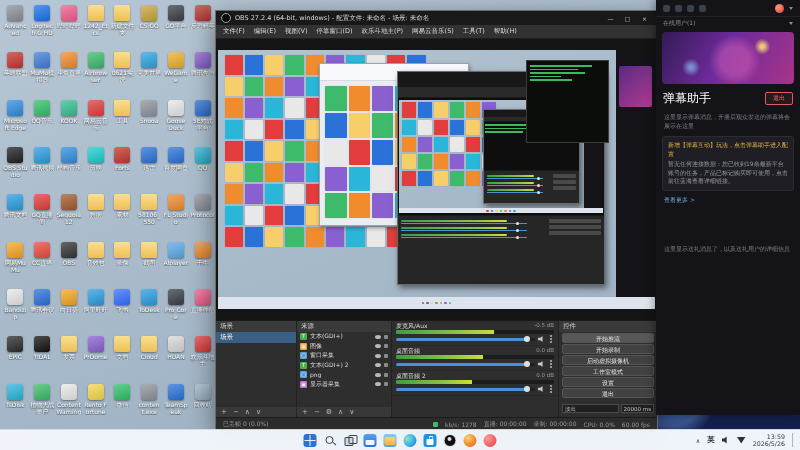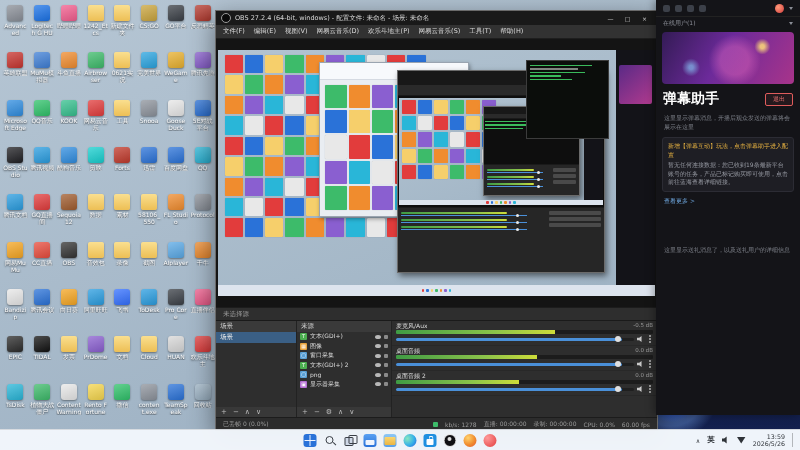--- a/index.html
+++ b/index.html
@@ -118,21 +118,21 @@
     border-top:3px solid #8a8d96;flex:none}
   .as-sub{height:13px;display:flex;align-items:center;justify-content:space-between;padding:0 7px;
     font-size:6px;color:#8a8d96;flex:none}
   .banner{margin:2px 6px 3px;height:52px;border-radius:4px;flex:none;
     background:
       radial-gradient(circle at 76% 28%, rgba(255,220,120,.85) 0 2px, rgba(255,220,120,0) 8px),
       radial-gradient(circle at 22% 68%, rgba(140,210,255,.6) 0 2px, rgba(140,210,255,0) 9px),
       radial-gradient(circle at 55% 55%, rgba(255,120,200,.35) 0 14px, rgba(255,120,200,0) 26px),
       linear-gradient(120deg,#331b55,#6c2a9a 45%,#a8348a)}
   .sec-head{display:flex;align-items:center;justify-content:space-between;padding:3px 7px 2px;flex:none}
-  .sec-title{color:#fff;font-weight:bold;font-size:14px}
+  .sec-title{color:#fff;font-weight:normal;font-size:12px}
   .quit-btn{border:1px solid #e05c5c;color:#e87070;border-radius:2px;padding:1px 7px;font-size:6px;
     background:rgba(224,92,92,.08);cursor:pointer}
   .as-p{padding:3px 8px;font-size:6px;color:#7d8089;line-height:9px}
   .notice{margin:3px 6px;background:#1e1e24;border:1px solid #2c2c34;border-radius:3px;padding:4px 5px;flex:none}
   .notice-title{color:#e8b341;font-size:6px;line-height:8.5px;margin-bottom:2px}
   .notice-body{color:#9a9da6;font-size:6px;line-height:8.5px}
   .more{color:#6fa8e0;font-size:6px;padding:2px 8px;cursor:pointer}
   .p2{margin-top:34px}
   
   .taskbar{position:absolute;left:0;bottom:0;width:800px;height:20px;z-index:4;
@@ -471,21 +471,21 @@
       <span class="obs-winbtns" id="obs-winbtns">
           <div class="wbtn">—</div>
           <div class="wbtn">□</div>
           <div class="wbtn">×</div>
         </span>
     </div>
     <div class="obs-menu" id="obs-menu">
         <div class="menu-item">文件(F)</div>
         <div class="menu-item">编辑(E)</div>
         <div class="menu-item">视图(V)</div>
-        <div class="menu-item">网易云音乐(D)</div>
+        <div class="menu-item">停靠窗口(D)</div>
         <div class="menu-item">欢乐斗地主(P)</div>
         <div class="menu-item">网易云音乐(S)</div>
         <div class="menu-item">工具(T)</div>
         <div class="menu-item">帮助(H)</div>
       </div>
     <div class="obs-preview" id="obs-preview">
         <div class="cap">
           <div class="cap-icons" style="grid-template-columns: repeat(10, 1fr);">
             <div class="cap-ic" style="background: rgb(226, 60, 60);"></div>
             <div class="cap-ic" style="background: rgb(42, 114, 216);"></div>
@@ -714,23 +714,20 @@
             <div class="cap-dot" style="background: rgb(226, 60, 60);"></div>
             <div class="cap-dot" style="background: rgb(42, 114, 216);"></div>
             <div class="cap-dot" style="background: rgb(246, 207, 107);"></div>
             <div class="cap-dot" style="background: rgb(61, 187, 106);"></div>
             <div class="cap-dot" style="background: rgb(240, 140, 46);"></div>
             <div class="cap-dot" style="background: rgb(138, 95, 208);"></div>
             <div class="cap-dot" style="background: rgb(41, 182, 216);"></div>
           </div>
         </div>
       </div>
-    <div class="obs-srcbar">
-      <span>未选择源</span>
-    </div>
     <div class="obs-docks">
       <div class="dock d-scenes">
         <div class="dock-h">
           <span>场景</span>
         </div>
         <div class="dock-body" id="scene-list">
             <div class="scene-item sel">场景</div>
           </div>
         <div class="dock-f" id="scene-foot">
             <div class="dock-btn">+</div>
@@ -836,20 +833,37 @@
               <div class="mx-sr">
                 <div class="sl">
                   <div class="sl-fill" style="width: 95%;"></div>
                   <div class="sl-knob" style="left: 92%;"></div>
                 </div>
                 <div class="spk"></div>
                 <div class="mx-dots"></div>
               </div>
             </div>
           </div>
+      </div>
+      <div class="dock d-controls">
+        <div class="dock-h">
+          <span>控件</span>
+        </div>
+        <div class="dock-body" id="ctl-list">
+            <div class="ctl active">开始推流</div>
+            <div class="ctl">开始录制</div>
+            <div class="ctl">启动虚拟摄像机</div>
+            <div class="ctl">工作室模式</div>
+            <div class="ctl">设置</div>
+            <div class="ctl">退出</div>
+          </div>
+        <div class="tr-row">
+          <span class="tr-sel">淡出</span>
+          <span class="tr-dur">20000 ms</span>
+        </div>
       </div>
     </div>
     <div class="obs-status">
       <span>已丢帧 0 (0.0%)</span>
       <span class="sb-right">
         <span class="sb-dot"></span>
         <span>kb/s: 1278</span>
         <span>直播: 00:00:00</span>
         <span>录制: 00:00:00</span>
         <span>CPU: 0.0%</span>

